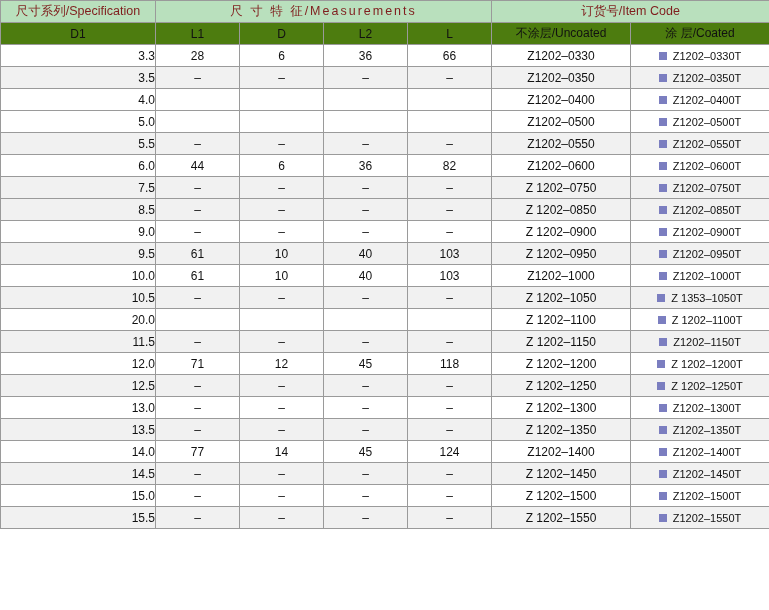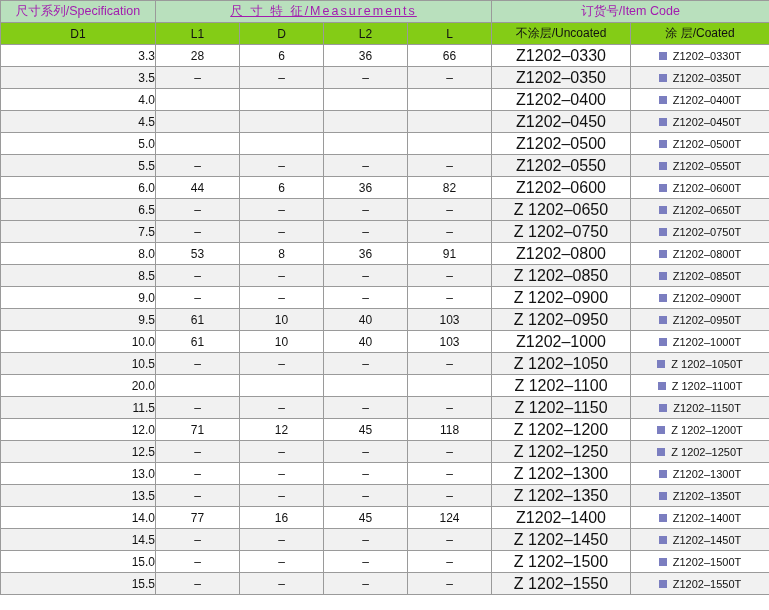--- a/index.html
+++ b/index.html
@@ -25,45 +25,44 @@
     padding: 0;
     height: 21px;
     text-align: center;
     vertical-align: middle;
     font-weight: normal;
   }
   .hdr-group {
     background: #b9e0bd;
     font-weight: bold;
     font-size: 12.5px;
-    color: #a21caf;
+    color: #7f1d1d;
     height: 24px;
   }
   .hdr-group.wide-letter {
     letter-spacing: 2px;
-    text-decoration: underline;
   }
   .hdr-sub {
-    background: #84cc16;
+    background: #4d7c0f;
     font-weight: bold;
     font-size: 12px;
     height: 22px;
   }
   tbody tr.row-odd td {
     background: #ffffff;
   }
   tbody tr.row-even td {
     background: #f1f1f1;
   }
   td.col-d1 {
     text-align: right;
   }
   td.col-code {
     text-align: center;
-    font-size: 16px;
+    font-size: 12px;
   }
   td.col-coated {
     text-align: center;
     font-size: 11px;
     position: relative;
   }
   .coated-inner {
     display: inline-block;
     white-space: nowrap;
   }
@@ -128,29 +127,20 @@
       </tr>
       <tr class="row-odd">
         <td class="col-d1">4.0</td>
         <td class="col-num"></td>
         <td class="col-num"></td>
         <td class="col-num"></td>
         <td class="col-num"></td>
         <td class="col-code">Z1202–0400</td>
         <td class="col-coated"><span class="coated-inner"><span class="sq"></span><span>Z1202–0400T</span></span></td>
       </tr>
-      <tr class="row-even">
-        <td class="col-d1">4.5</td>
-        <td class="col-num"></td>
-        <td class="col-num"></td>
-        <td class="col-num"></td>
-        <td class="col-num"></td>
-        <td class="col-code">Z1202–0450</td>
-        <td class="col-coated"><span class="coated-inner"><span class="sq"></span><span>Z1202–0450T</span></span></td>
-      </tr>
       <tr class="row-odd">
         <td class="col-d1">5.0</td>
         <td class="col-num"></td>
         <td class="col-num"></td>
         <td class="col-num"></td>
         <td class="col-num"></td>
         <td class="col-code">Z1202–0500</td>
         <td class="col-coated"><span class="coated-inner"><span class="sq"></span><span>Z1202–0500T</span></span></td>
       </tr>
       <tr class="row-even">
@@ -165,45 +155,27 @@
       <tr class="row-odd">
         <td class="col-d1">6.0</td>
         <td class="col-num">44</td>
         <td class="col-num">6</td>
         <td class="col-num">36</td>
         <td class="col-num">82</td>
         <td class="col-code">Z1202–0600</td>
         <td class="col-coated"><span class="coated-inner"><span class="sq"></span><span>Z1202–0600T</span></span></td>
       </tr>
       <tr class="row-even">
-        <td class="col-d1">6.5</td>
-        <td class="col-num">–</td>
-        <td class="col-num">–</td>
-        <td class="col-num">–</td>
-        <td class="col-num">–</td>
-        <td class="col-code">Z 1202–0650</td>
-        <td class="col-coated"><span class="coated-inner"><span class="sq"></span><span>Z1202–0650T</span></span></td>
-      </tr>
-      <tr class="row-even">
         <td class="col-d1">7.5</td>
         <td class="col-num">–</td>
         <td class="col-num">–</td>
         <td class="col-num">–</td>
         <td class="col-num">–</td>
         <td class="col-code">Z 1202–0750</td>
         <td class="col-coated"><span class="coated-inner"><span class="sq"></span><span>Z1202–0750T</span></span></td>
-      </tr>
-      <tr class="row-odd">
-        <td class="col-d1">8.0</td>
-        <td class="col-num">53</td>
-        <td class="col-num">8</td>
-        <td class="col-num">36</td>
-        <td class="col-num">91</td>
-        <td class="col-code">Z1202–0800</td>
-        <td class="col-coated"><span class="coated-inner"><span class="sq"></span><span>Z1202–0800T</span></span></td>
       </tr>
       <tr class="row-even">
         <td class="col-d1">8.5</td>
         <td class="col-num">–</td>
         <td class="col-num">–</td>
         <td class="col-num">–</td>
         <td class="col-num">–</td>
         <td class="col-code">Z 1202–0850</td>
         <td class="col-coated"><span class="coated-inner"><span class="sq"></span><span>Z1202–0850T</span></span></td>
       </tr>
@@ -234,21 +206,21 @@
         <td class="col-code">Z1202–1000</td>
         <td class="col-coated"><span class="coated-inner"><span class="sq"></span><span>Z1202–1000T</span></span></td>
       </tr>
       <tr class="row-even">
         <td class="col-d1">10.5</td>
         <td class="col-num">–</td>
         <td class="col-num">–</td>
         <td class="col-num">–</td>
         <td class="col-num">–</td>
         <td class="col-code">Z 1202–1050</td>
-        <td class="col-coated"><span class="coated-inner"><span class="sq"></span><span>Z 1202–1050T</span></span></td>
+        <td class="col-coated"><span class="coated-inner"><span class="sq"></span><span>Z 1353–1050T</span></span></td>
       </tr>
       <tr class="row-odd">
         <td class="col-d1">20.0</td>
         <td class="col-num"></td>
         <td class="col-num"></td>
         <td class="col-num"></td>
         <td class="col-num"></td>
         <td class="col-code">Z 1202–1100</td>
         <td class="col-coated"><span class="coated-inner"><span class="sq"></span><span>Z 1202–1100T</span></span></td>
       </tr>
@@ -293,21 +265,21 @@
         <td class="col-num">–</td>
         <td class="col-num">–</td>
         <td class="col-num">–</td>
         <td class="col-num">–</td>
         <td class="col-code">Z 1202–1350</td>
         <td class="col-coated"><span class="coated-inner"><span class="sq"></span><span>Z1202–1350T</span></span></td>
       </tr>
       <tr class="row-odd">
         <td class="col-d1">14.0</td>
         <td class="col-num">77</td>
-        <td class="col-num">16</td>
+        <td class="col-num">14</td>
         <td class="col-num">45</td>
         <td class="col-num">124</td>
         <td class="col-code">Z1202–1400</td>
         <td class="col-coated"><span class="coated-inner"><span class="sq"></span><span>Z1202–1400T</span></span></td>
       </tr>
       <tr class="row-even">
         <td class="col-d1">14.5</td>
         <td class="col-num">–</td>
         <td class="col-num">–</td>
         <td class="col-num">–</td>

